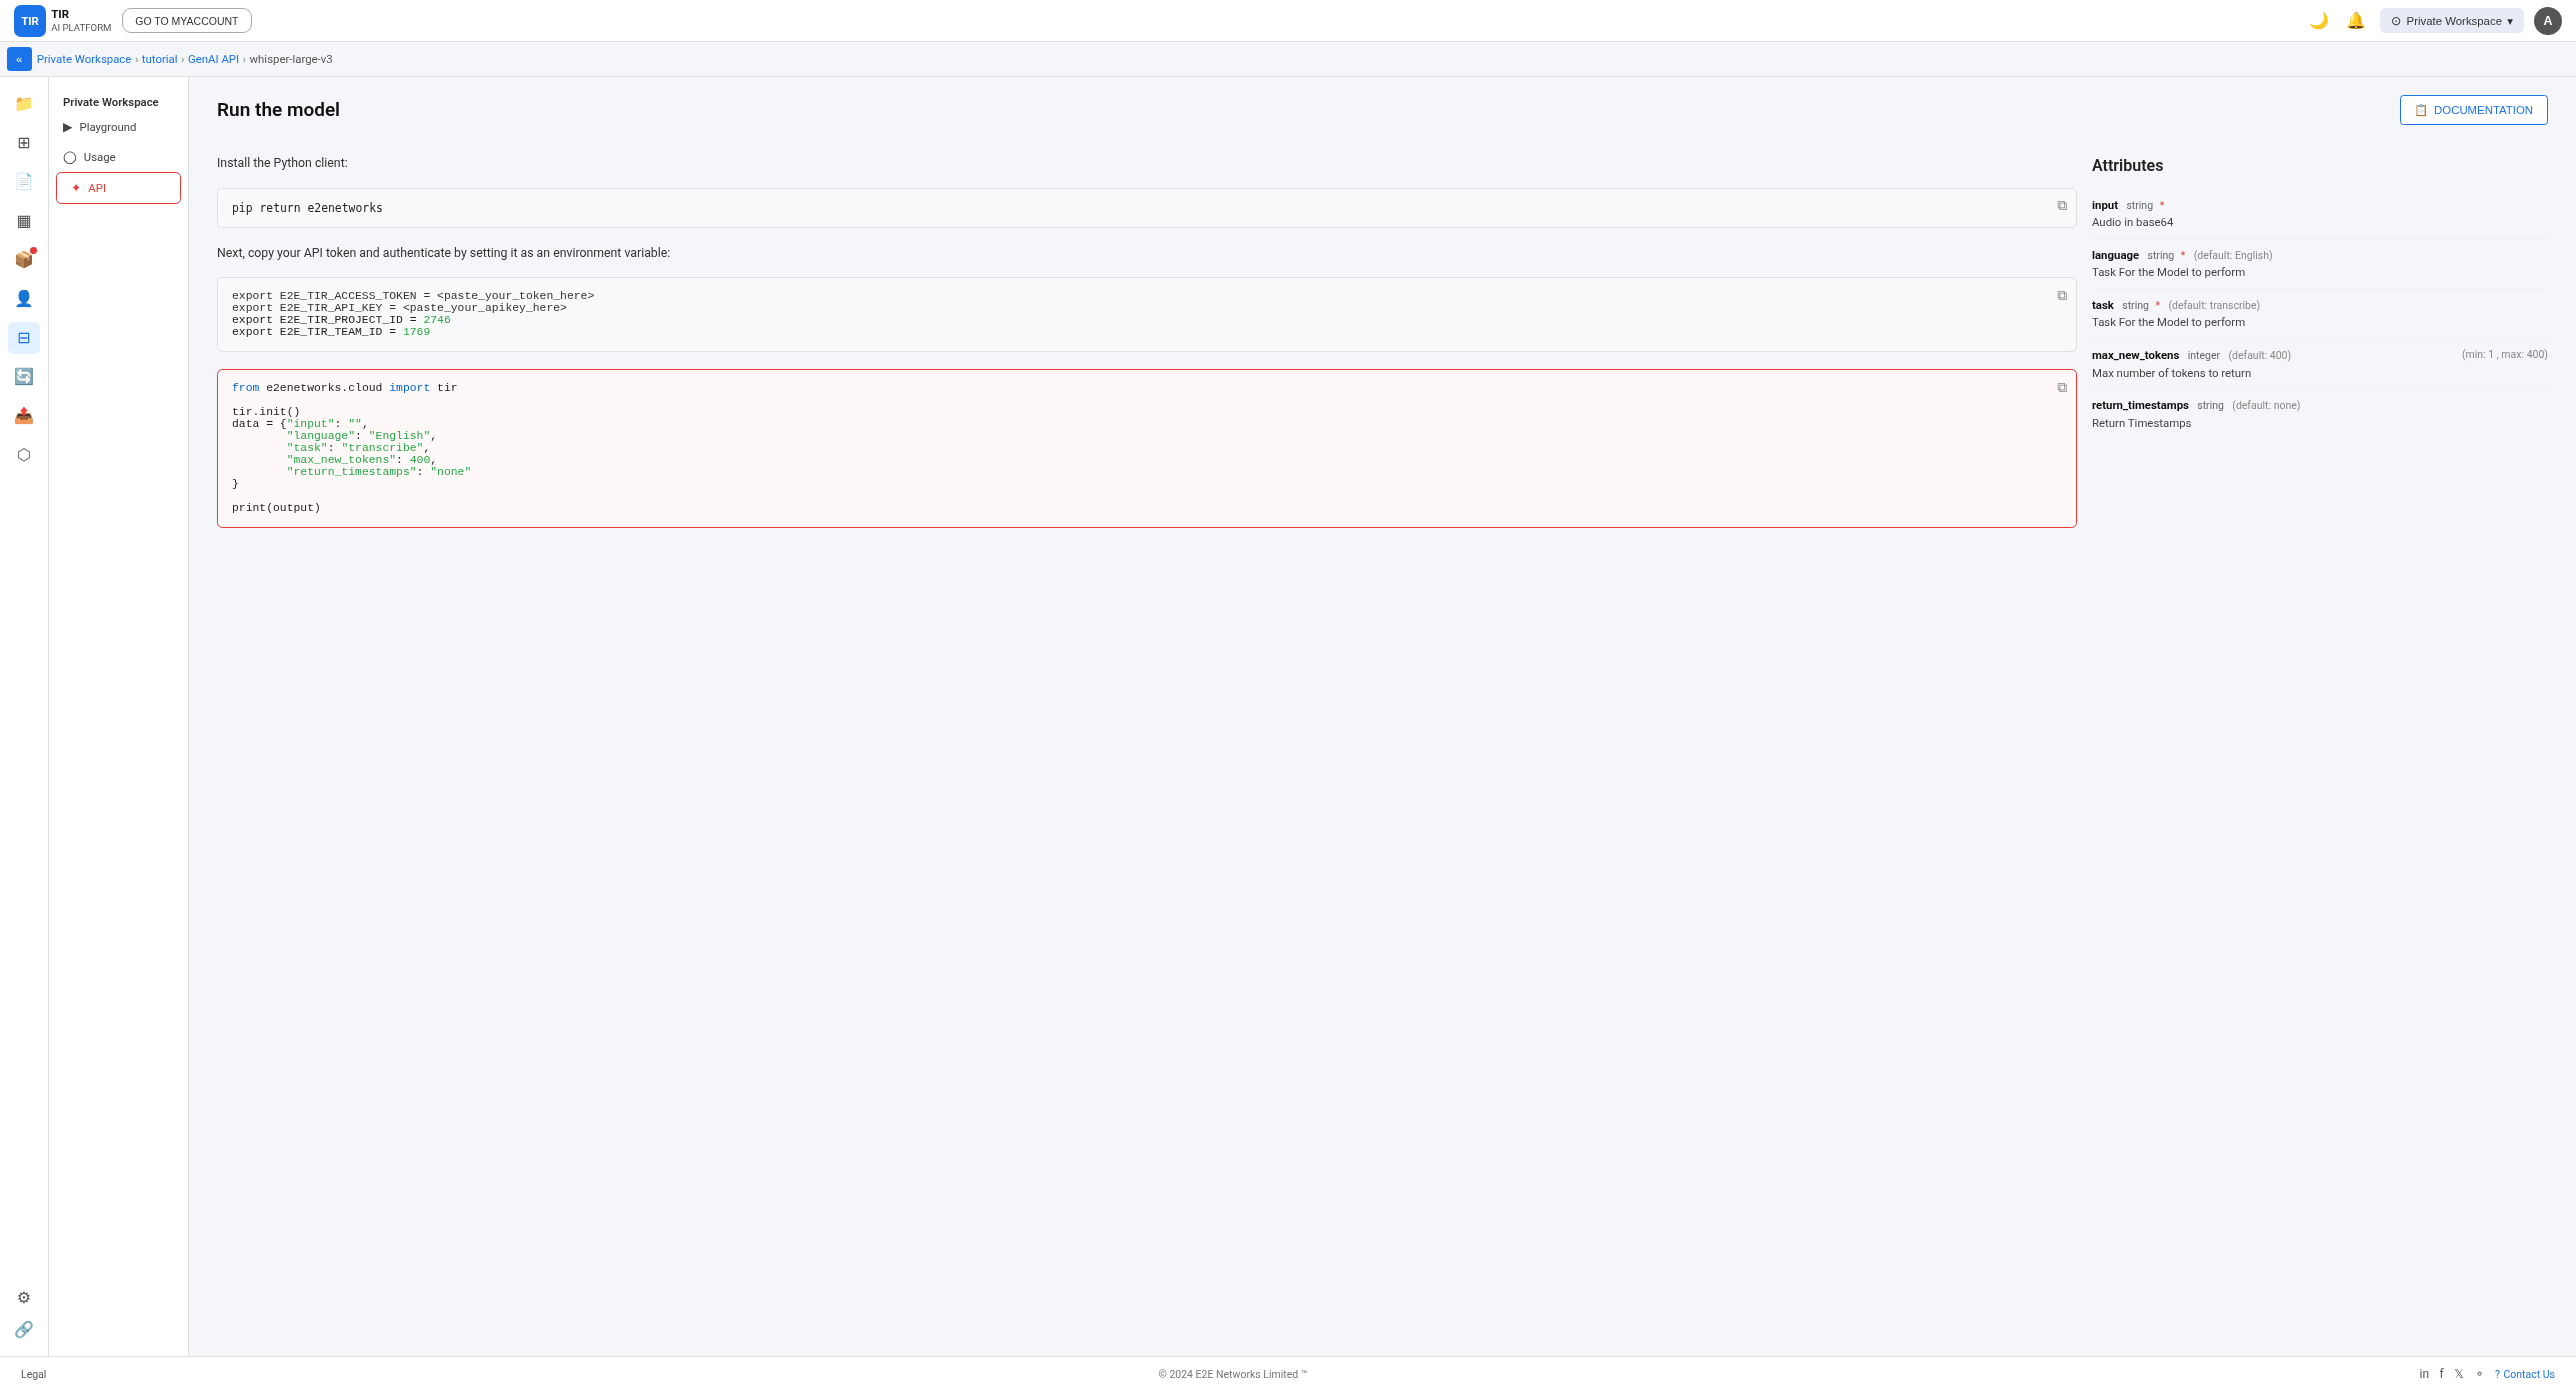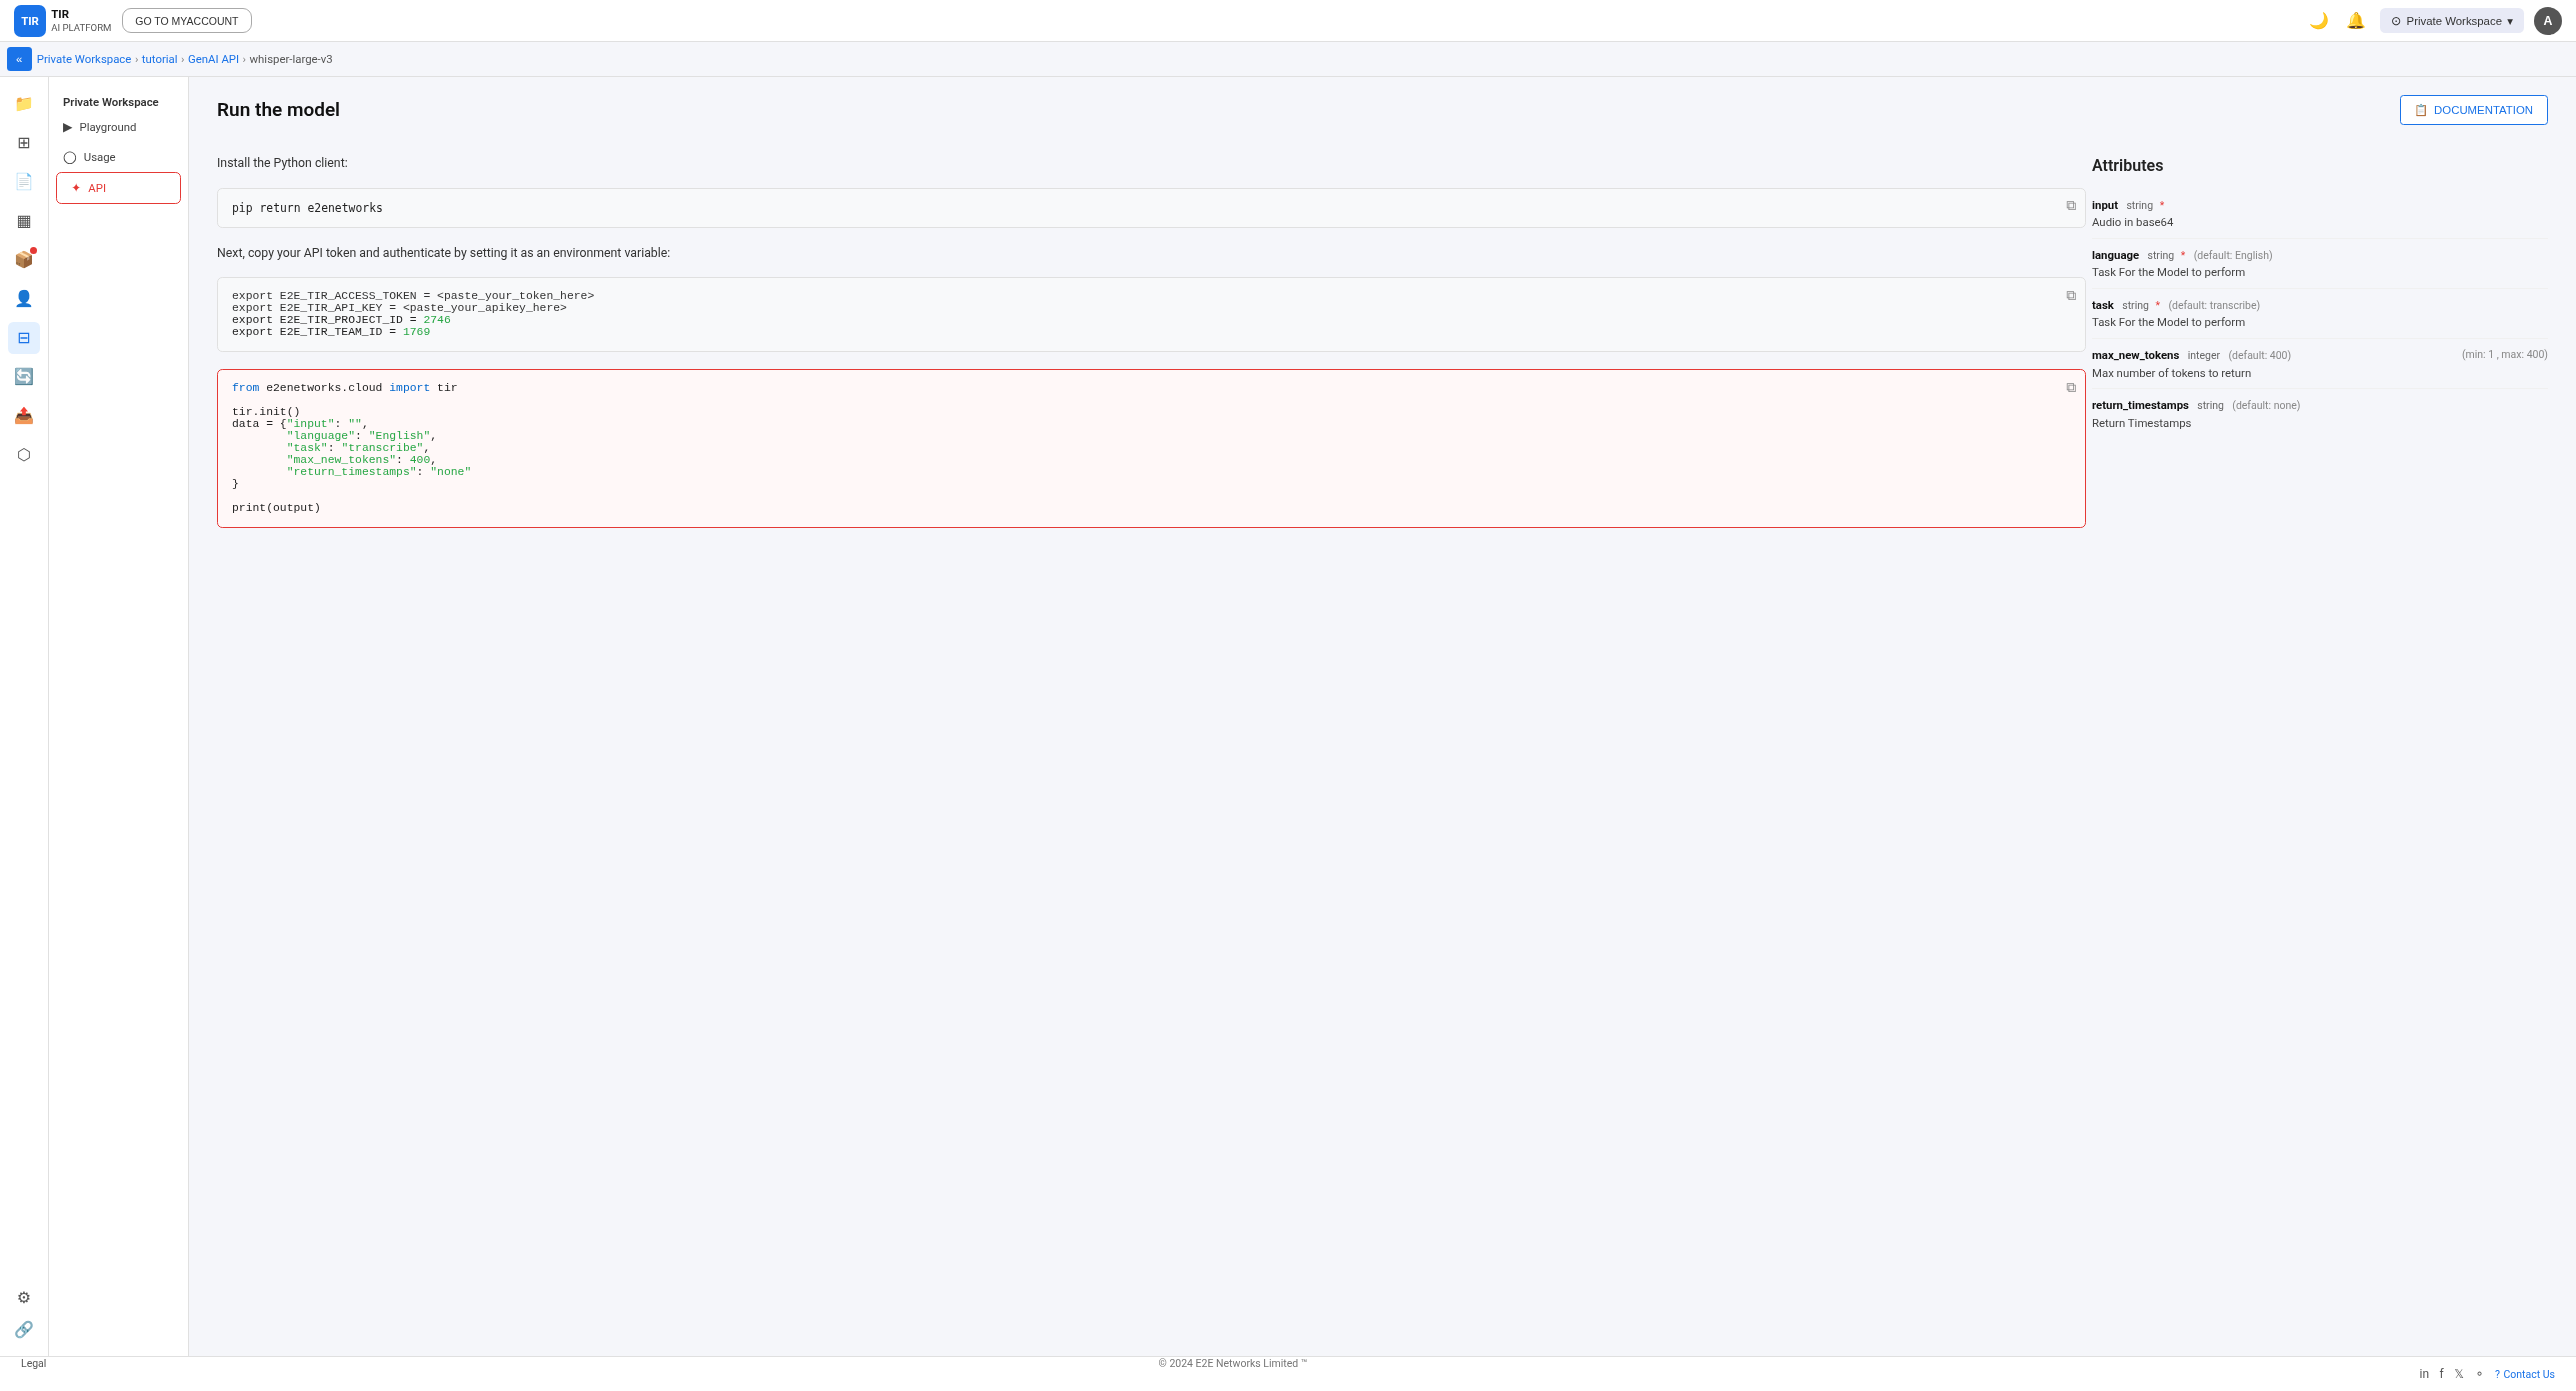--- a/index.html
+++ b/index.html
@@ -143,29 +143,29 @@
       padding: 8.8px 0;
     }
     .attr-row:last-child { border-bottom: none; }
     .attr-name { font-weight: 700; font-size: 11.4px; color: #111; display: inline; }
     .attr-type { color: #666; font-size: 10.5px; margin-left: 5.3px; }
     .attr-required { color: #e53935; font-size: 10.5px; margin-left: 3.5px; }
     .attr-default { color: #888; font-size: 10.5px; margin-left: 5.3px; }
     .attr-desc { font-size: 11.4px; color: #444; margin-top: 3.5px; }
     .attr-minmax { color: #888; font-size: 10.5px; float: right; }
 
-    .two-col { display: flex; gap: 6px; }
+    .two-col { display: flex; gap: 15px; }
     .col-left { flex: 1; min-width: 0; }
     .col-right { width: 456px; flex-shrink: 0; }
 
     
     .footer {
       position: fixed; bottom: 0; left: 0; right: 0;
       background: #fff; border-top: 0.9px solid #e0e0e0;
-      height: 35px; display: flex; justify-content: space-between;
+      height: 35px; display: flex; align-items: center; justify-content: space-between;
       padding: 0 21px; font-size: 10.5px; color: #555; z-index: 100;
     }
     .footer-center { color: #777; }
     .footer-right { display: flex; align-items: center; gap: 10.5px; }
     .footer-icon { font-size: 12px; cursor: pointer; color: #555; }
     .contact-link { color: #1a73e8; text-decoration: none; display: flex; align-items: center; gap: 3.5px; }
   </style>
 </head>
 <body>
 

